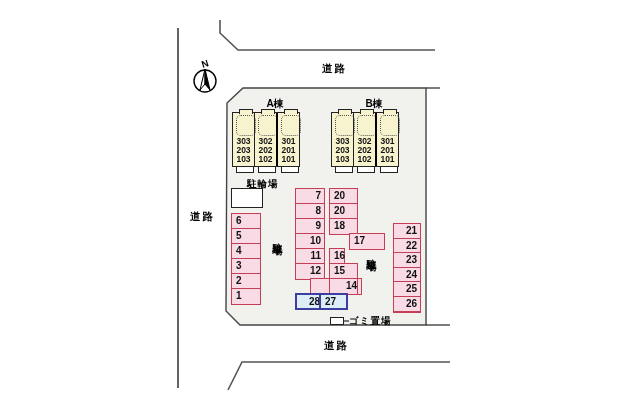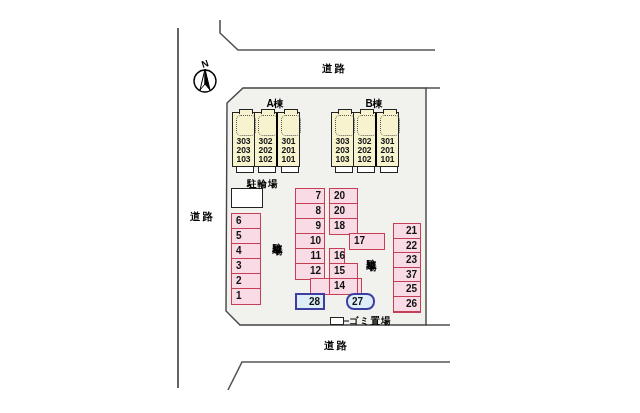--- a/index.html
+++ b/index.html
@@ -180,23 +180,23 @@
       <div class="space ar" style="left: 295px; top: 248px; width: 30px; height: 16.5px;">11</div>
       <div class="space ar" style="left: 295px; top: 263px; width: 30px; height: 16.5px;">12</div>
       <div class="space ar" style="left: 310px; top: 278px; width: 52px; height: 16.5px;">13</div>
       <div class="space ar blue" style="left: 295px; top: 293px; width: 30px; height: 16.5px;">28</div>
       <div class="space al" style="left: 329px; top: 188px; width: 29px; height: 16px;">20</div>
       <div class="space al" style="left: 329px; top: 203px; width: 29px; height: 16.5px;">20</div>
       <div class="space al" style="left: 329px; top: 218px; width: 29px; height: 16.5px;">18</div>
       <div class="space al" style="left: 329px; top: 233px; width: 36px; height: 16.5px; margin-left: 20px;">17</div>
       <div class="space al" style="left: 329px; top: 248px; width: 16px; height: 16.5px;">16</div>
       <div class="space al" style="left: 329px; top: 263px; width: 29px; height: 16.5px;">15</div>
-      <div class="space al" style="left: 329px; top: 278px; width: 29px; height: 16.5px;">14</div>
-      <div class="space al blue" style="left: 346px; top: 293px; width: 29px; height: 16.5px; border-radius: 8px;">27</div>
+      <div class="space al" style="left: 329px; top: 278px; width: 29px; height: 16.5px; text-align: right;">14</div>
+      <div class="space al blue" style="left: 319px; top: 293px; width: 29px; height: 16.5px;">27</div>
       <div class="space ar" style="left: 393px; top: 223px; width: 28px; height: 16px;">21</div>
       <div class="space ar" style="left: 393px; top: 237.5px; width: 28px; height: 16px;">22</div>
       <div class="space ar" style="left: 393px; top: 252px; width: 28px; height: 16px;">23</div>
-      <div class="space ar" style="left: 393px; top: 266.5px; width: 28px; height: 16px;">37</div>
+      <div class="space ar" style="left: 393px; top: 266.5px; width: 28px; height: 16px;">24</div>
       <div class="space ar" style="left: 393px; top: 281px; width: 28px; height: 32px;">25</div>
       <div class="space ar" style="left: 393px; top: 295.5px; width: 28px; height: 16px;">26</div>
     </div>
 
 </div>
 
 </body></html>

